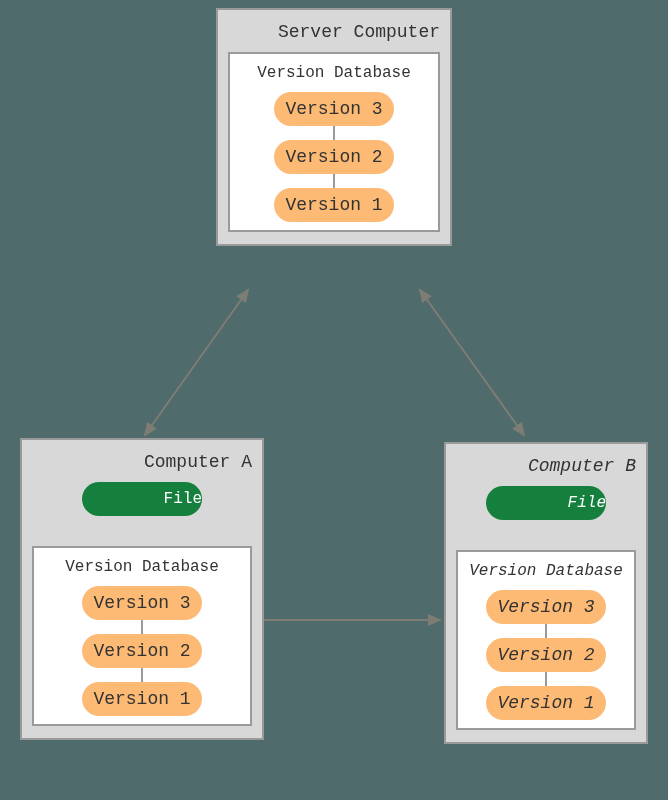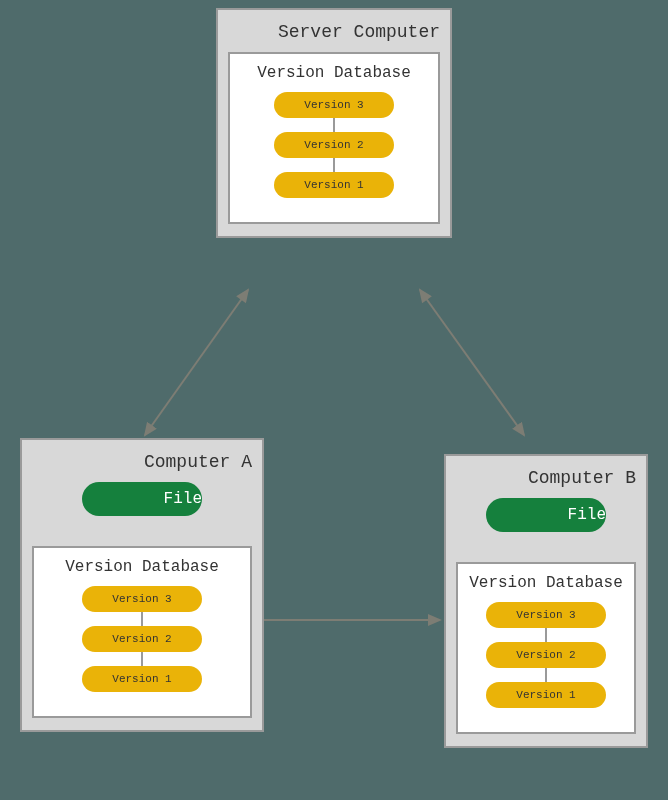--- a/index.html
+++ b/index.html
@@ -20,33 +20,33 @@
   }
   .node-title {
     text-align: right;
     font-size: 18px;
     color: #333;
     margin: 4px 0 10px 0;
   }
   .db-box {
     background: #ffffff;
     border: 2px solid #9a9a9a;
-    padding: 8px 8px 24px 8px;
+    padding: 8px 8px 8px 8px;
   }
   .db-title {
     text-align: center;
     font-size: 16px;
     color: #333;
     margin: 2px 0 10px 0;
   }
   .version-pill {
-    background: #eab308;
+    background: #fdba74;
     border-radius: 999px;
     text-align: center;
-    font-size: 11px;
+    font-size: 18px;
     color: #333;
     padding: 7px 0;
     margin: 0 auto;
     width: 120px;
   }
   .file-pill {
     background: #15803d;
     color: #fff;
     border-radius: 999px;
     text-align: right;
@@ -112,21 +112,21 @@
   <div class="db-box">
     <div class="db-title">Version Database</div>
     <div class="version-pill">Version 3</div>
     <div class="vline"></div>
     <div class="version-pill">Version 2</div>
     <div class="vline"></div>
     <div class="version-pill">Version 1</div>
   </div>
 </div>
 
-<div class="node-box" style="left:444px; top:454px; width:204px;">
+<div class="node-box" style="left:444px; top:442px; width:204px;font-style:italic;">
   <div class="node-title">Computer B</div>
   <div class="file-pill">File</div>
   <div style="height:22px"></div>
   <div class="db-box">
     <div class="db-title">Version Database</div>
     <div class="version-pill">Version 3</div>
     <div class="vline"></div>
     <div class="version-pill">Version 2</div>
     <div class="vline"></div>
     <div class="version-pill">Version 1</div>

